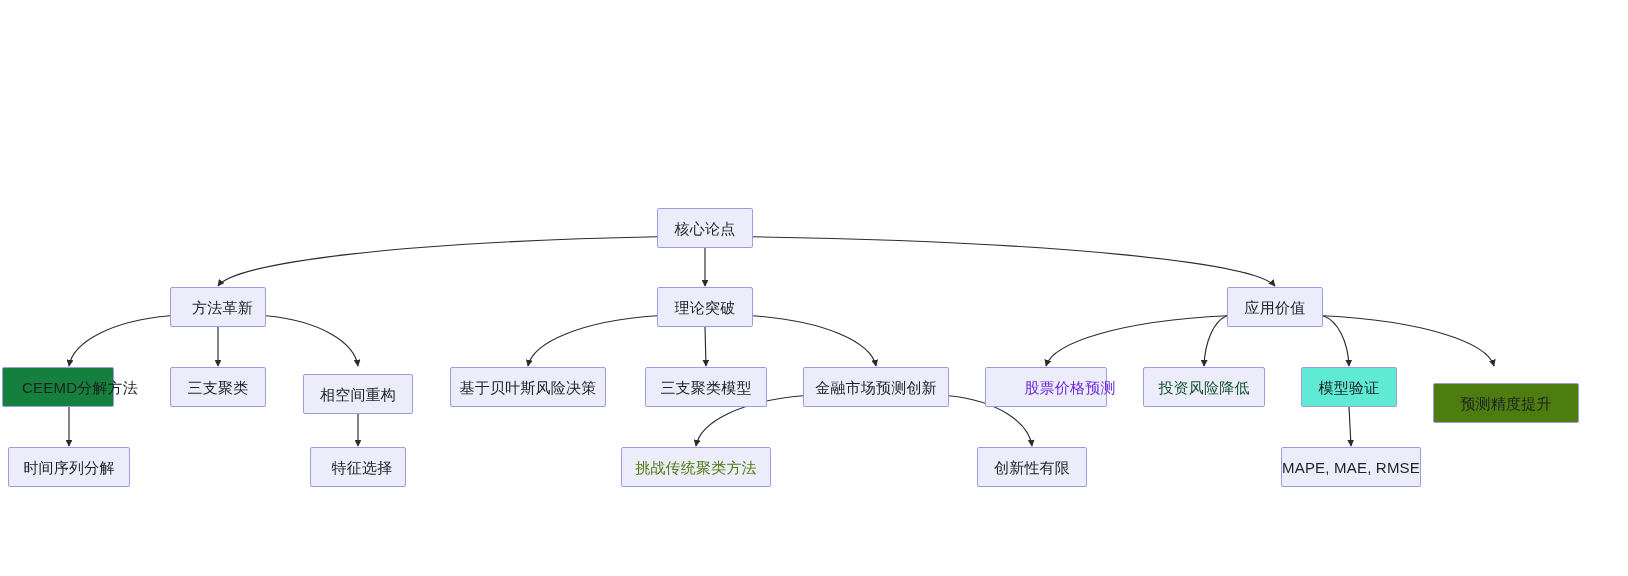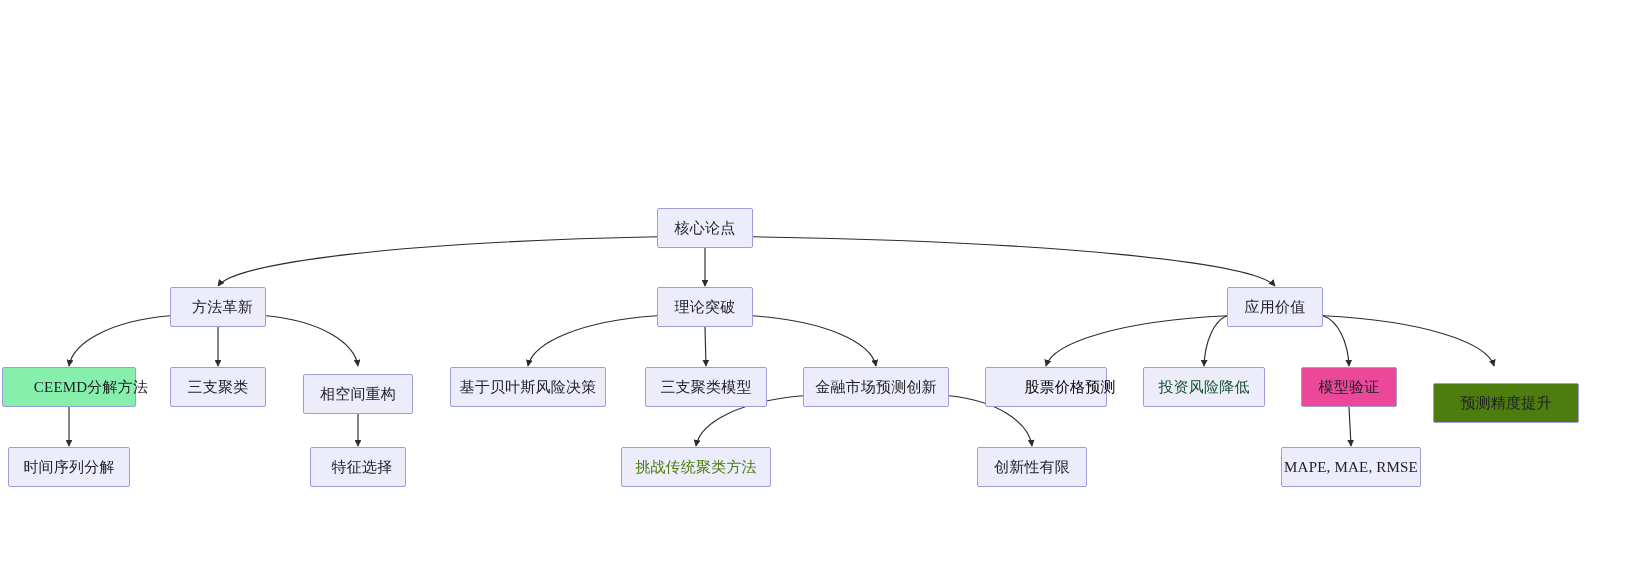--- a/index.html
+++ b/index.html
@@ -40,21 +40,20 @@
     color: #1f1f24;
     font-size: 15px;
     line-height: 1;
     letter-spacing: 0.2px;
     white-space: nowrap;
     z-index: 2;
   }
   .node-label {
     display: block;
     padding: 0 4px;
-    font-family: Liberation Serif, serif;
   }
   .edge-path {
     fill: none;
     stroke: #2b2b31;
     stroke-width: 1.15;
   }
 </style>
 </head>
 <body>
 
@@ -94,45 +93,45 @@
       </div>
       <div class="node" style="left: 170px; top: 287px; width: 96px; height: 40px; background: rgb(236, 236, 251); border-color: rgb(157, 157, 221); color: rgb(31, 31, 36); padding-left: 9px;">
         <span class="node-label">方法革新</span>
       </div>
       <div class="node" style="left: 657px; top: 287px; width: 96px; height: 40px; background: rgb(236, 236, 251); border-color: rgb(157, 157, 221); color: rgb(31, 31, 36);">
         <span class="node-label">理论突破</span>
       </div>
       <div class="node" style="left: 1227px; top: 287px; width: 96px; height: 40px; background: rgb(236, 236, 251); border-color: rgb(157, 157, 221); color: rgb(31, 31, 36);">
         <span class="node-label">应用价值</span>
       </div>
-      <div class="node" style="left: 2px; top: 367px; width: 134px; height: 40px; background: #86efac; border-color: rgb(157, 157, 221); color: rgb(31, 31, 36); padding-left: 44px;">
+      <div class="node" style="left: 2px; top: 367px; width: 112px; height: 40px; background: #15803d; border-color: rgb(157, 157, 221); color: rgb(31, 31, 36); padding-left: 44px;">
         <span class="node-label">CEEMD分解方法</span>
       </div>
       <div class="node" style="left: 170px; top: 367px; width: 96px; height: 40px; background: rgb(236, 236, 251); border-color: rgb(157, 157, 221); color: rgb(31, 31, 36);">
         <span class="node-label">三支聚类</span>
       </div>
       <div class="node" style="left: 303px; top: 367px; width: 110px; height: 40px; background: rgb(236, 236, 251); border-color: rgb(157, 157, 221); color: rgb(31, 31, 36); margin-top: 7px;">
         <span class="node-label">相空间重构</span>
       </div>
       <div class="node" style="left: 450px; top: 367px; width: 156px; height: 40px; background: rgb(236, 236, 251); border-color: rgb(157, 157, 221); color: rgb(31, 31, 36);">
         <span class="node-label">基于贝叶斯风险决策</span>
       </div>
       <div class="node" style="left: 645px; top: 367px; width: 122px; height: 40px; background: rgb(236, 236, 251); border-color: rgb(157, 157, 221); color: rgb(31, 31, 36);">
         <span class="node-label">三支聚类模型</span>
       </div>
       <div class="node" style="left: 803px; top: 367px; width: 146px; height: 40px; background: rgb(236, 236, 251); border-color: rgb(157, 157, 221); color: rgb(31, 31, 36);">
         <span class="node-label">金融市场预测创新</span>
       </div>
-      <div class="node" style="left: 985px; top: 367px; width: 122px; height: 40px; background: rgb(236, 236, 251); border-color: rgb(157, 157, 221); color: #000000; padding-left: 48px;">
+      <div class="node" style="left: 985px; top: 367px; width: 122px; height: 40px; background: rgb(236, 236, 251); border-color: rgb(157, 157, 221); color: #6d28d9; padding-left: 48px;">
         <span class="node-label">股票价格预测</span>
       </div>
       <div class="node" style="left: 1143px; top: 367px; width: 122px; height: 40px; background: rgb(236, 236, 251); border-color: rgb(157, 157, 221); color: #14532d;">
         <span class="node-label">投资风险降低</span>
       </div>
-      <div class="node" style="left: 1301px; top: 367px; width: 96px; height: 40px; background: #ec4899; border-color: rgb(157, 157, 221); color: rgb(31, 31, 36);">
+      <div class="node" style="left: 1301px; top: 367px; width: 96px; height: 40px; background: #5eead4; border-color: rgb(157, 157, 221); color: rgb(31, 31, 36);">
         <span class="node-label">模型验证</span>
       </div>
       <div class="node" style="left: 1433px; top: 367px; width: 146px; height: 40px; background: #4d7c0f; border-color: rgb(157, 157, 221); color: rgb(31, 31, 36); margin-top: 16px;">
         <span class="node-label">预测精度提升</span>
       </div>
       <div class="node" style="left: 8px; top: 447px; width: 122px; height: 40px; background: rgb(236, 236, 251); border-color: rgb(157, 157, 221); color: rgb(31, 31, 36);">
         <span class="node-label">时间序列分解</span>
       </div>
       <div class="node" style="left: 310px; top: 447px; width: 96px; height: 40px; background: rgb(236, 236, 251); border-color: rgb(157, 157, 221); color: rgb(31, 31, 36); padding-left: 8px;">
         <span class="node-label">特征选择</span>

